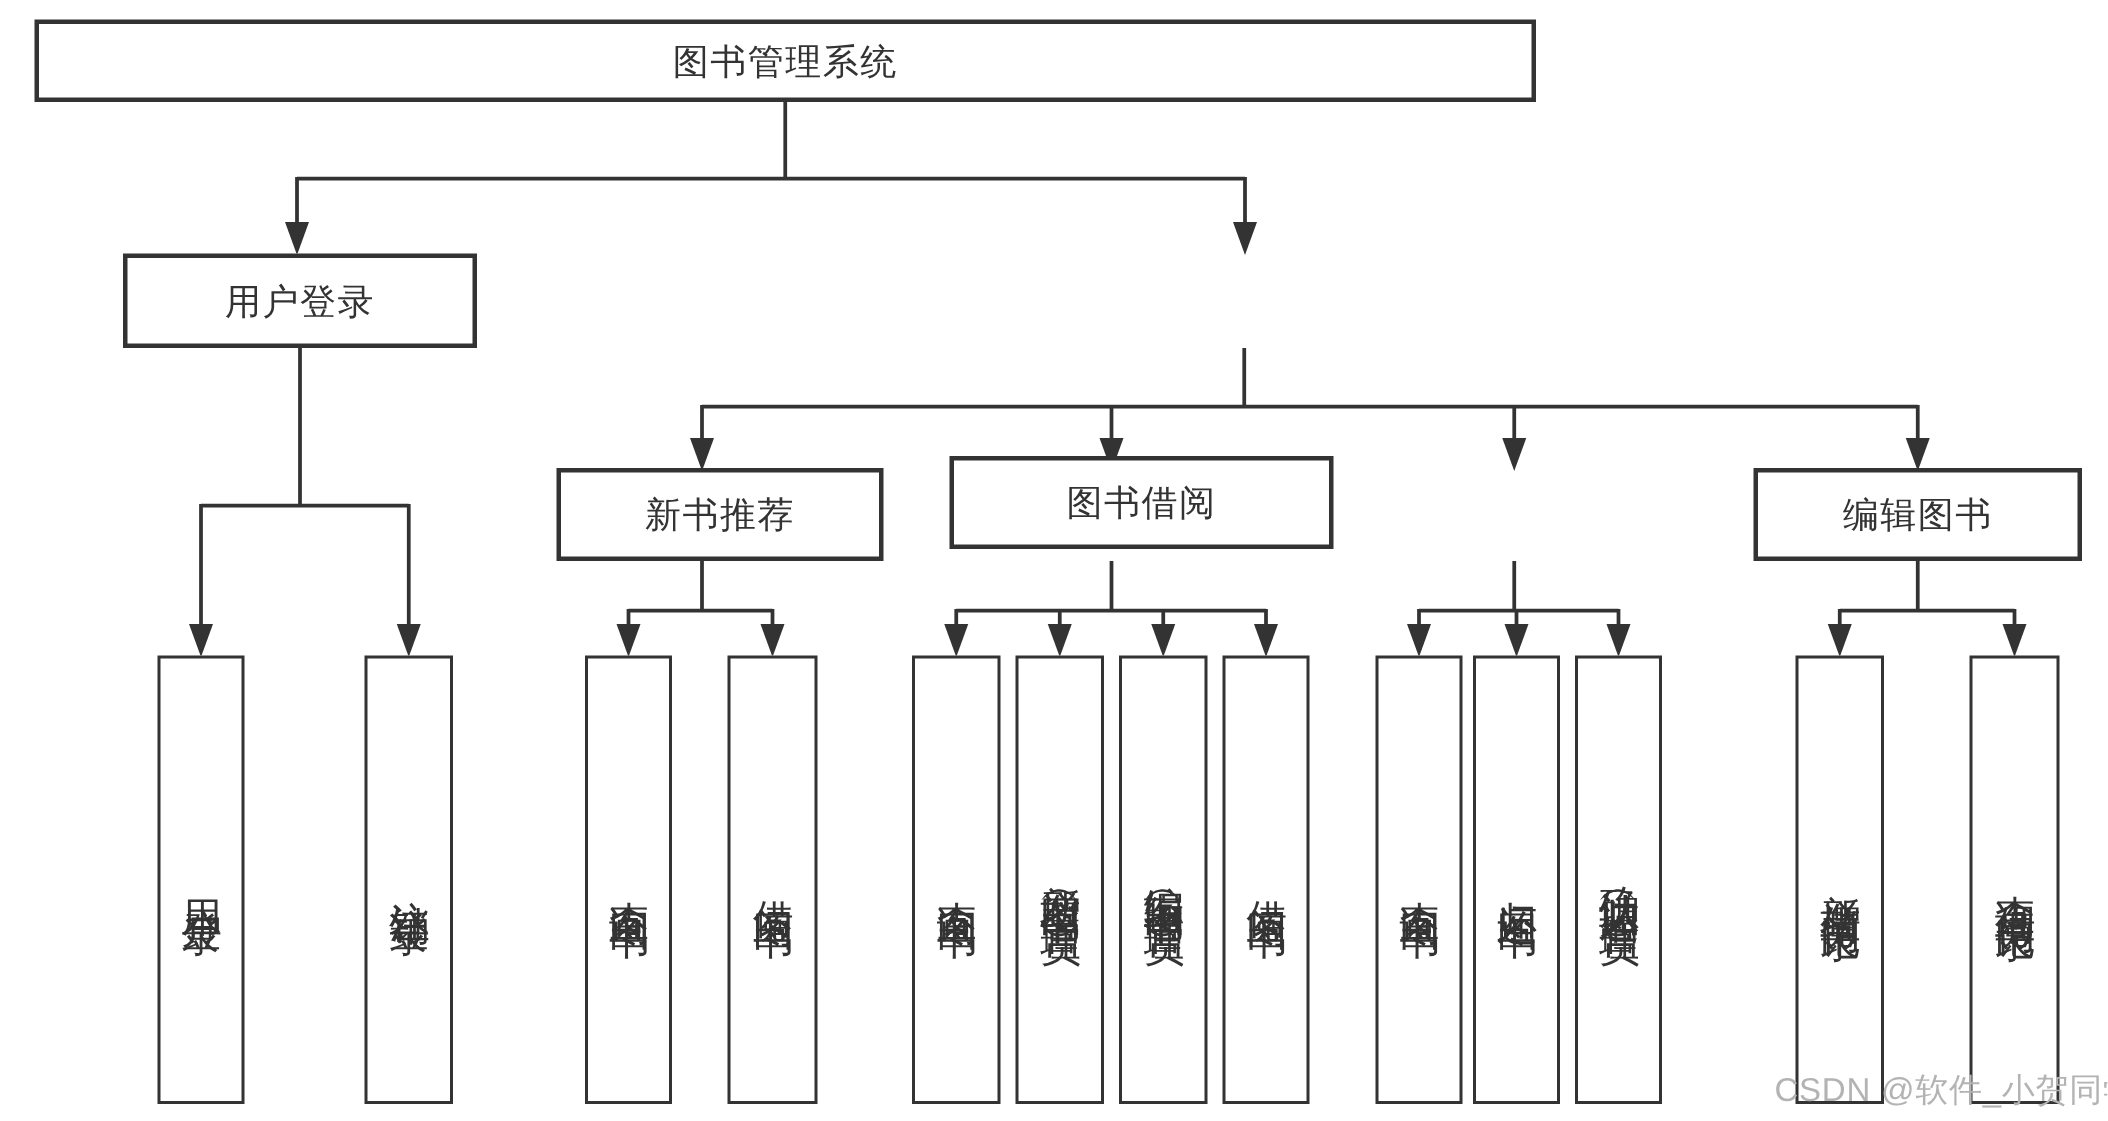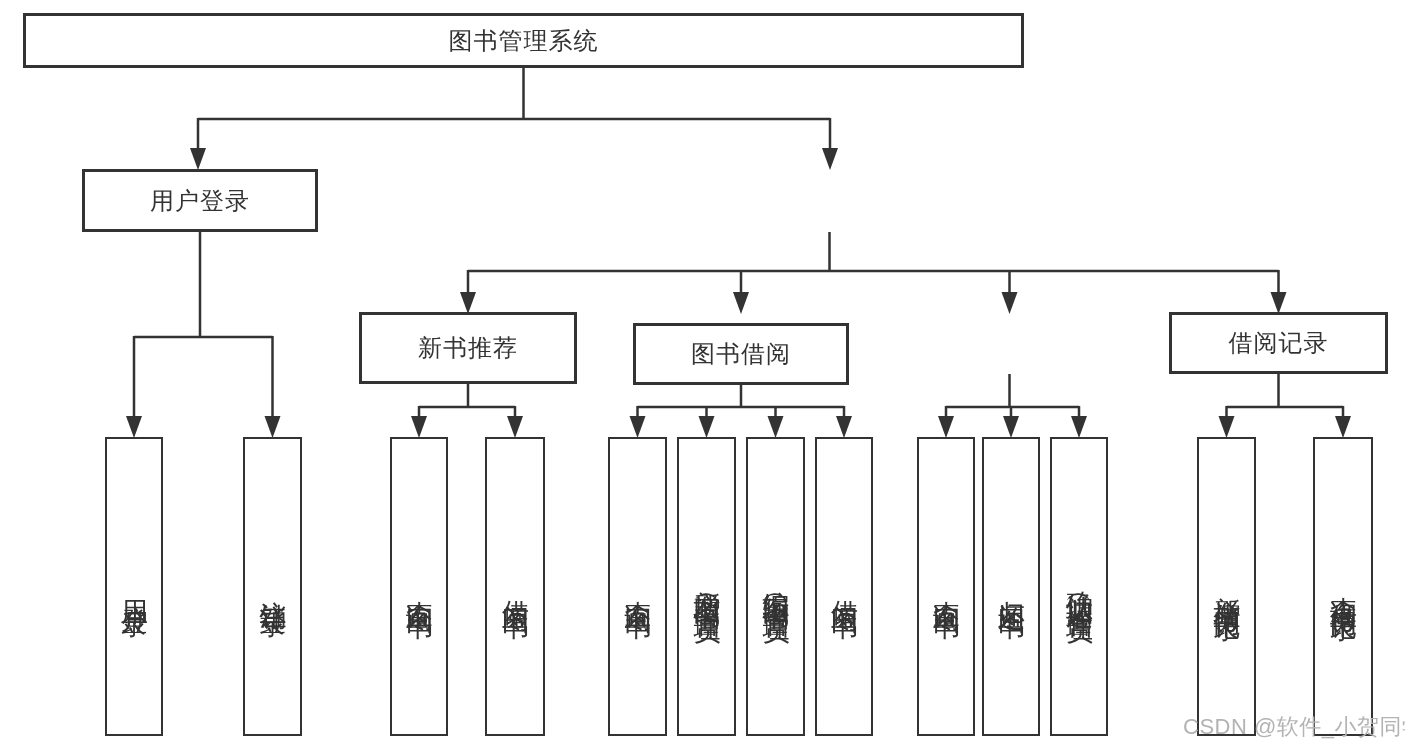--- a/index.html
+++ b/index.html
@@ -98,23 +98,23 @@
       <polygon points="1071,416 1087,416 1079,438"></polygon>
       <polygon points="1218.5,416 1234.5,416 1226.5,438"></polygon>
       <polygon points="1335,416 1351,416 1343,438"></polygon>
     </g>
   </svg>
 
   <div class="box hbox" style="left:23px;top:13px;width:1001px;height:55px">图书管理系统</div>
 
   <div class="box hbox" style="left:82px;top:169px;width:236px;height:63px">用户登录</div>
 
-  <div class="box hbox" style="left:359px;top:312px;width:218px;height:72px">新书推荐</div>
-  <div class="box hbox" style="left:633px;top:323px;width:216px;height:62px">图书借阅</div>
-  <div class="box hbox" style="left:1169px;top:312px;width:219px;height:62px">借阅记录</div>
+  <div class="box hbox" style="left:371px;top:312px;width:218px;height:62px">新书推荐</div>
+  <div class="box hbox" style="left:633px;top:304px;width:256px;height:62px">图书借阅</div>
+  <div class="box hbox" style="left:1169px;top:312px;width:219px;height:62px">编辑图书</div>
 
   <div class="box vbox" style="left:105px;top:437px;width:58px;height:299px">用户登录</div>
   <div class="box vbox" style="left:243px;top:437px;width:59px;height:299px">注销登录</div>
 
   <div class="box vbox" style="left:390px;top:437px;width:58px;height:299px">查询图书</div>
   <div class="box vbox" style="left:485px;top:437px;width:60px;height:299px">借阅图书</div>
 
   <div class="box vbox" style="left:608px;top:437px;width:59px;height:299px">查询图书</div>
   <div class="box vbox" style="left:677px;top:437px;width:59px;height:299px">新增图书（管理员）</div>
   <div class="box vbox" style="left:746px;top:437px;width:59px;height:299px">编辑图书（管理员）</div>

